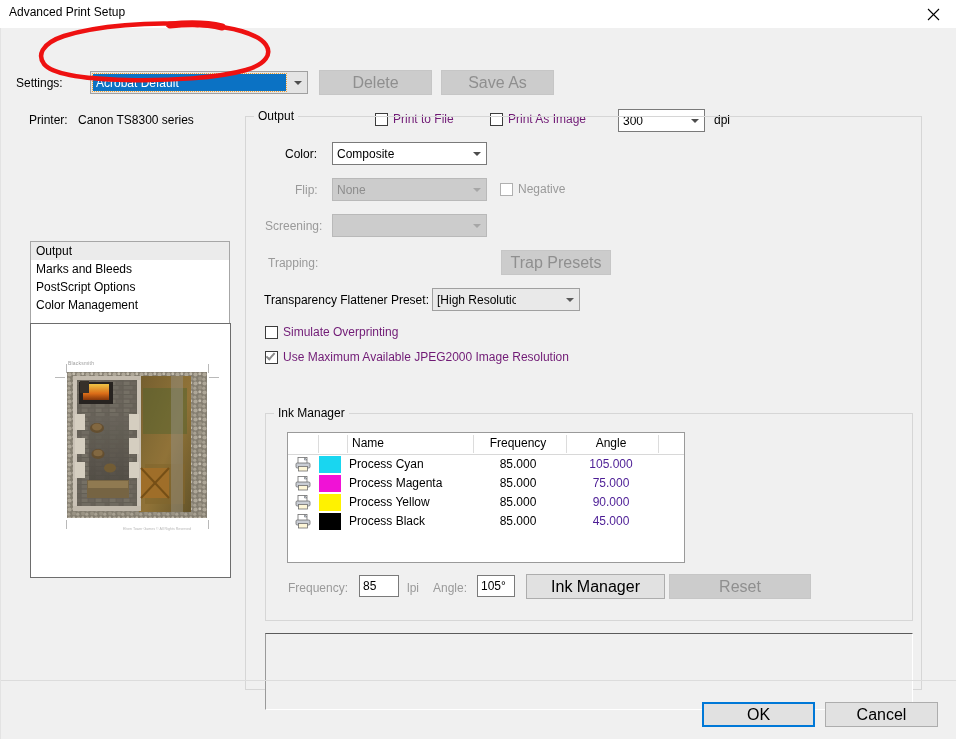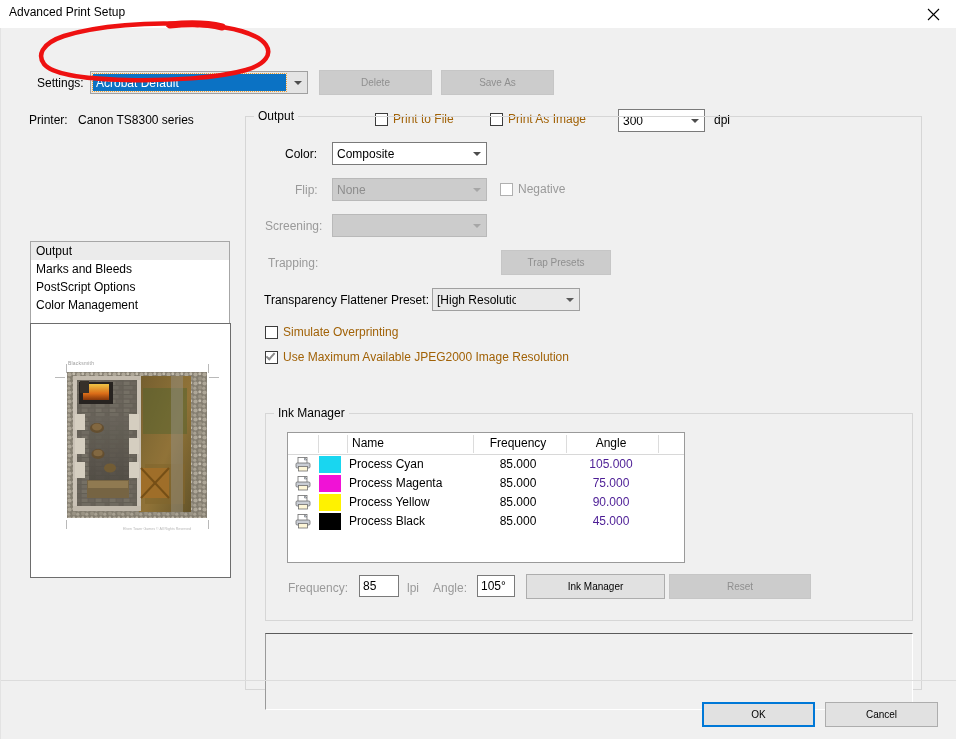--- a/index.html
+++ b/index.html
@@ -80,21 +80,21 @@
     outline: 1px dotted #f0a030; outline-offset: 0px;
   }
   .combo.sel .arrow { background: #e4e4e4; }
   .combo.sel .arrow::before { border-top-color: #4d4d4d; }
 
   
   .btn {
     position: absolute; box-sizing: border-box;
     background: #e1e1e1; border: 1px solid #adadad;
     display: flex; align-items: center; justify-content: center;
-    font-size: 10px; color: #000; white-space: nowrap;
+    font-size: 16px; color: #000; white-space: nowrap;
     cursor: default;
   }
   .btn.dis { background: #cccccc; border-color: #c6c6c6; color: #8f8f8f; }
   .btn.default {
     border: 2px solid #0078d7; background: #e1e1e1;
   }
 
   
   .cb { position: absolute; display: flex; align-items: center; cursor: default; }
   .cb .box {
@@ -102,21 +102,21 @@
     border: 1px solid #3c3c3c; background: #ffffff;
     position: relative; flex: none;
   }
   .cb .box.dis { border-color: #b0b0b0; background: #ffffff; }
   .cb .box .tick {
     position: absolute; left: 2px; top: -1px;
     width: 5px; height: 9px; box-sizing: border-box;
     border: solid #8a8a8a; border-width: 0 2px 2px 0;
     transform: rotate(42deg);
   }
-  .cb .txt { margin-left: 5px; font-size: 12px; color: #a16207; white-space: nowrap; }
+  .cb .txt { margin-left: 5px; font-size: 12px; color: #701a75; white-space: nowrap; }
   .cb .txt.dis { color: #9a9a9a; }
 
   
   .listbox {
     position: absolute; box-sizing: border-box;
     background: #ffffff; border: 1px solid #a6a6a6;
     overflow: hidden;
   }
   .listbox .item {
     height: 18px; line-height: 18px;
@@ -231,21 +231,21 @@
     <div class="closebtn">
       <svg width="13" height="13" viewBox="0 0 13 13">
         <line x1="1" y1="1" x2="12" y2="12" stroke="#000" stroke-width="1.1"></line>
         <line x1="12" y1="1" x2="1" y2="12" stroke="#000" stroke-width="1.1"></line>
       </svg>
     </div>
   </div>
 
   <div class="client">
 
-    <div class="lbl" style="left:36px; top:48px;">Settings:</div>
+    <div class="lbl" style="left:15px; top:48px;">Settings:</div>
     <div class="combo sel" style="left:89px; top:43px; width:218px;">
       <div class="val">Acrobat Default</div>
       <div class="arrow"></div>
     </div>
     <div class="btn dis" style="left:318px; top:42px; width:113px; height:25px;">Delete</div>
     <div class="btn dis" style="left:440px; top:42px; width:113px; height:25px;">Save As</div>
 
     <div class="lbl" style="left:28px; top:85px;">Printer:</div>
     <div class="lbl" style="left:77px; top:85px;">Canon TS8300 series</div>
 

